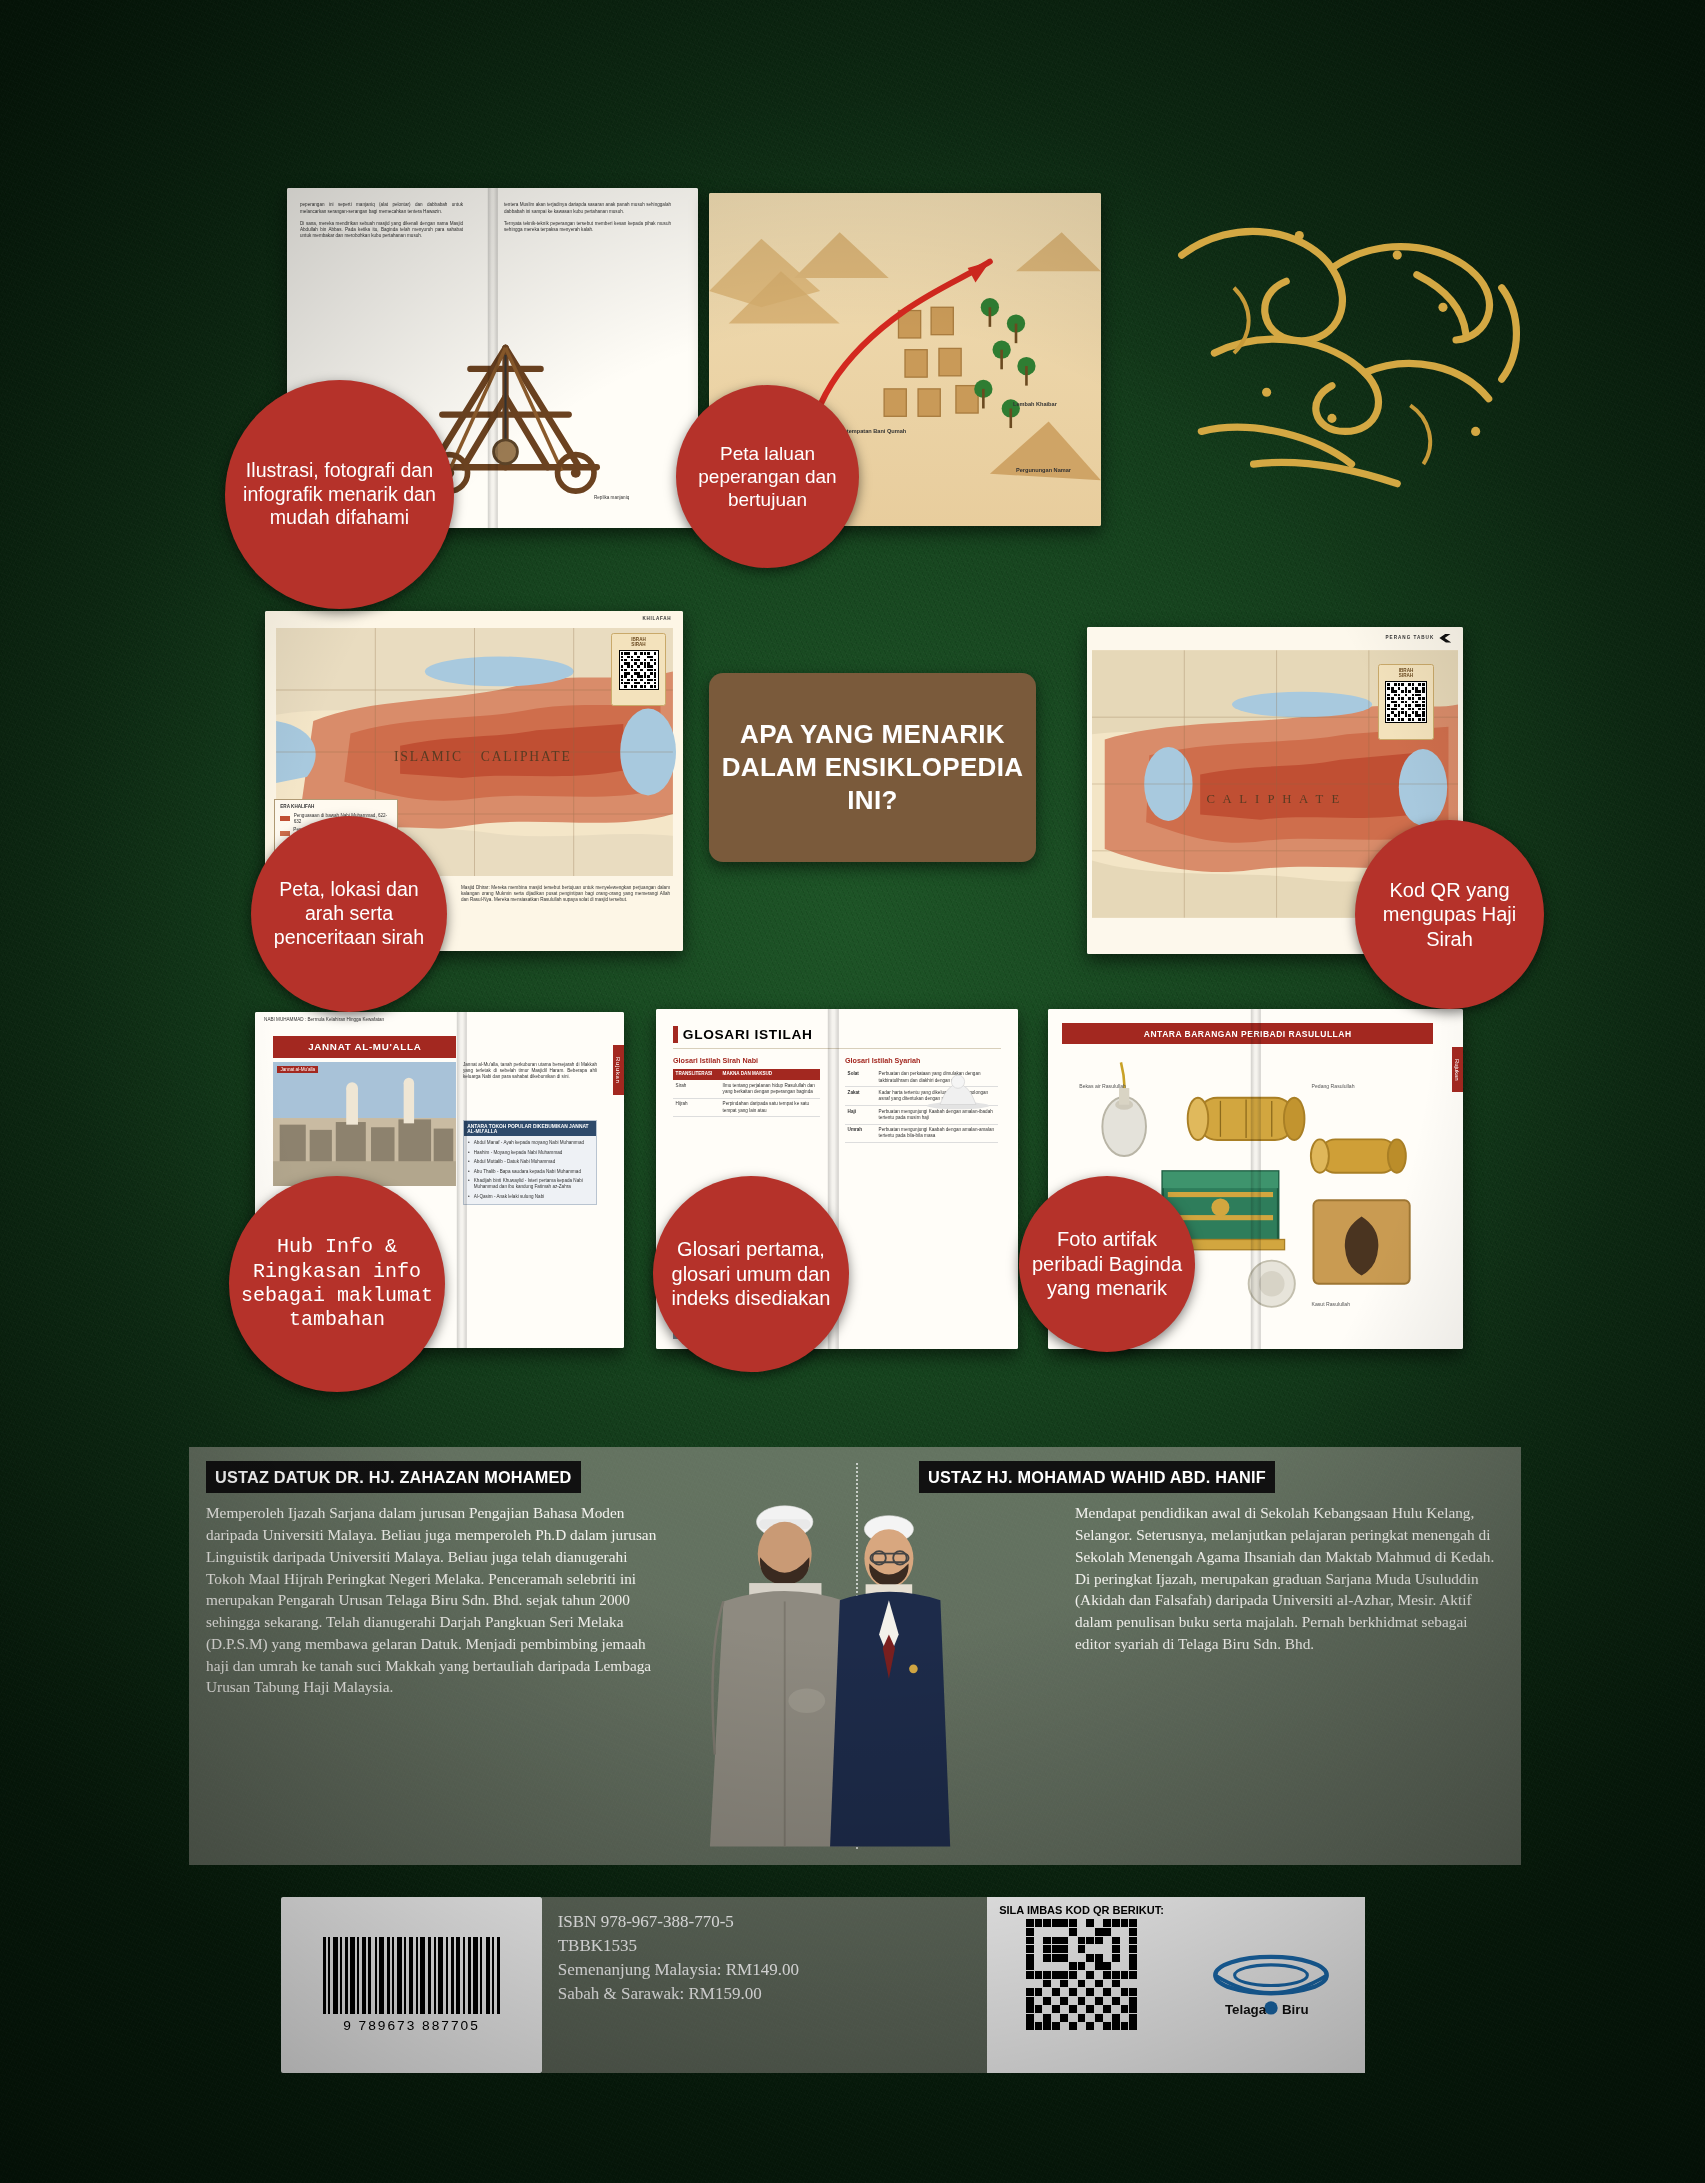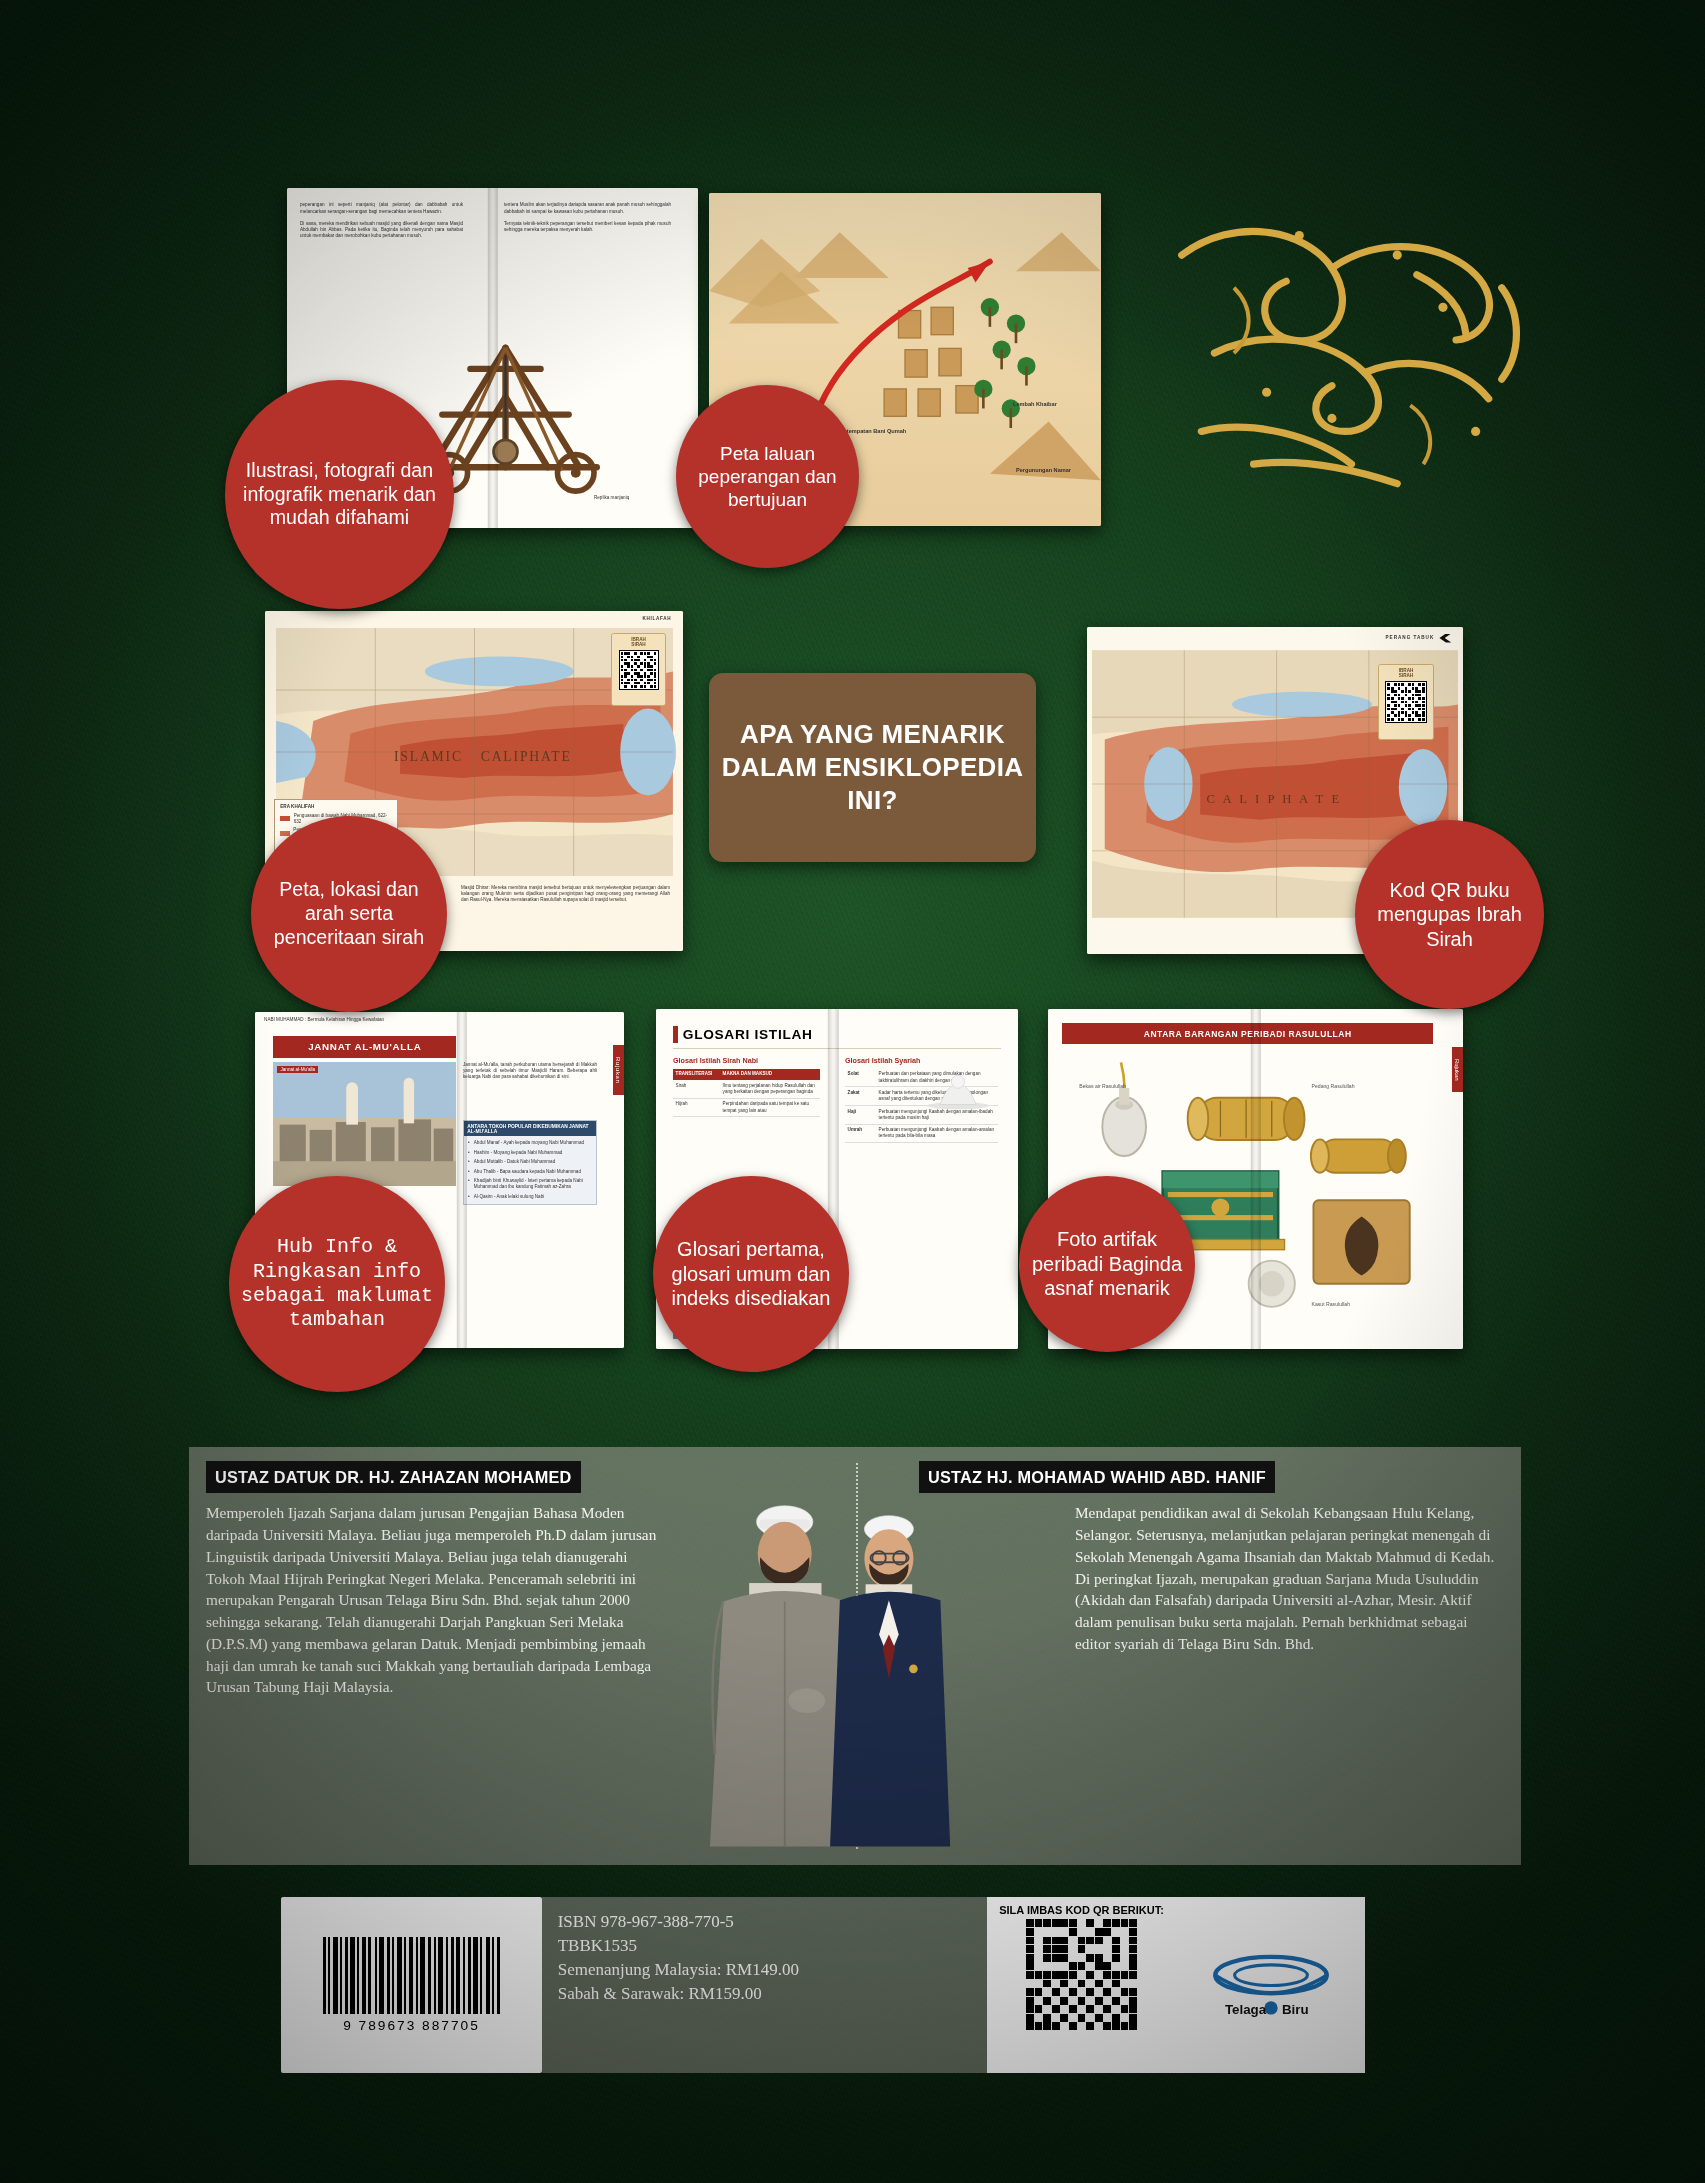--- a/index.html
+++ b/index.html
@@ -593,21 +593,21 @@
           <span></span>
           <span></span>
           <span class="w"></span>
           <span></span>
           <span></span>
       </div>
     </div>
   </div>
 
   <div class="callout" style="left:1355px; top:820px; width:189px; height:189px; font-size:20px;">
-    <span>Kod QR buku mengupas Ibrah Sirah</span>
+    <span>Kod QR yang mengupas Haji Sirah</span>
   </div>
 
   <div class="spread" style="left:255px; top:1012px; width:369px; height:336px;">
     <div style="position:absolute; inset:0; background:#fffdf8;"></div>
     <div class="tiny" style="position:absolute; left:9.1px; top:4.6px;">NABI MUHAMMAD : Bermula Kelahiran Hingga Kewafatan</div>
     <div style="position:absolute; right:0; top:33px; background:#a32820; color:#fff; font-size:5.9px; padding:11.8px 2.6px; writing-mode:vertical-rl; letter-spacing:0.7px;">Rujukan</div>
     <div class="hdr-red" style="position:absolute; left:18.3px; top:23.5px; width:183px; padding:5.9px 0; text-align:center; font-size:9.8px; letter-spacing:0.7px;">JANNAT AL-MU'ALLA</div>
 
     <div style="position:absolute; left:18.3px; top:50px; width:183px; height:124px; background:linear-gradient(#b9cfe0 0 45%, #cdbfa6 45% 100%); overflow:hidden;">
       <svg viewBox="0 0 280 190" style="width:100%; height:100%;">
@@ -781,21 +781,21 @@
         <text x="30" y="60">Bekas air Rasulullah</text>
         <text x="392" y="60">Pedang Rasulullah</text>
         <text x="30" y="400">Kotak peninggalan</text>
         <text x="392" y="400">Kasut Rasulullah</text>
       </g>
     </svg>
     <div class="gutter" style="left:50%;"></div>
   </div>
 
   <div class="callout" style="left:1019px; top:1176px; width:176px; height:176px; font-size:20px;">
-    <span>Foto artifak peribadi Baginda asnaf menarik</span>
+    <span>Foto artifak peribadi Baginda yang menarik</span>
   </div>
 
   <div class="authors" style="left:189px; top:1447px; width:1332px; height:418px;">
 
     <div class="author-col" style="width:667px;">
       <div class="author-title" style="display:inline-block;">USTAZ DATUK DR. HJ. ZAHAZAN MOHAMED</div>
       <div class="author-body" style="width:457px;">Memperoleh Ijazah Sarjana dalam jurusan Pengajian Bahasa Moden daripada Universiti Malaya. Beliau juga memperoleh Ph.D dalam jurusan Linguistik daripada Universiti Malaya. Beliau juga telah dianugerahi Tokoh Maal Hijrah Peringkat Negeri Melaka. Penceramah selebriti ini merupakan Pengarah Urusan Telaga Biru Sdn. Bhd. sejak tahun 2000 sehingga sekarang. Telah dianugerahi Darjah Pangkuan Seri Melaka (D.P.S.M) yang membawa gelaran Datuk. Menjadi pembimbing jemaah haji dan umrah ke tanah suci Makkah yang bertauliah daripada Lembaga Urusan Tabung Haji Malaysia.</div>
     </div>
     <div class="divider-dots" style="left:667px;"></div>
 

